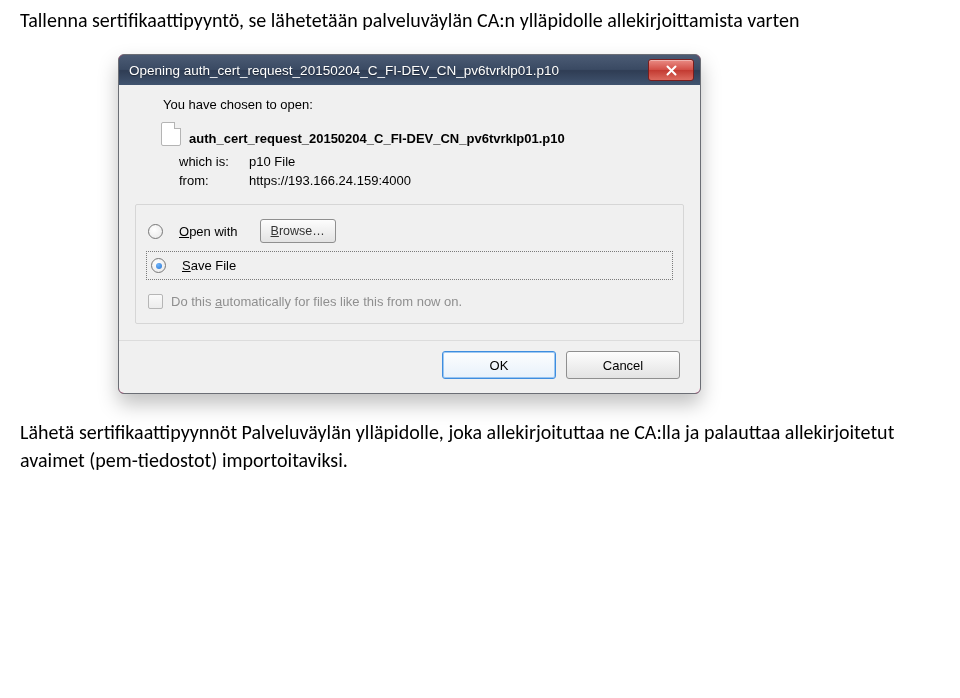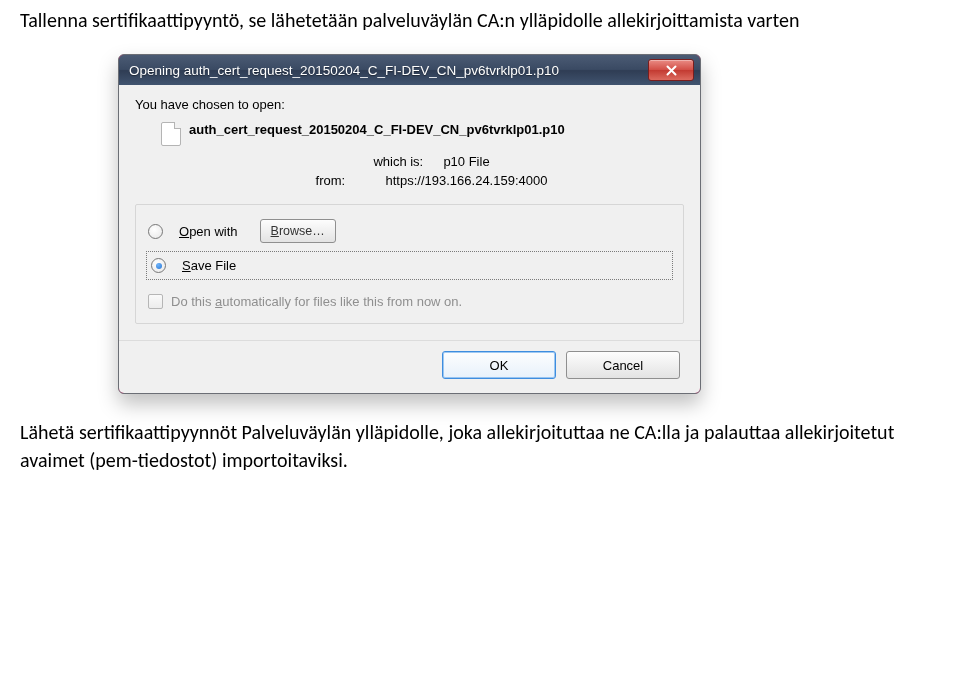--- a/index.html
+++ b/index.html
@@ -60,25 +60,25 @@
     box-shadow: inset 0 1px 0 rgba(255,255,255,.35);
   }
   .close-btn svg { display:block; }
 
   .body-area {
     background: #f0f0f0;
     padding: 12px 16px 6px 16px;
     font-size: 13px;
     color: #000;
   }
-  .prompt-line { margin-bottom: 10px; }
+  .prompt-line { margin-bottom: 10px; margin-left: 28px; }
 
   .file-row {
     display: flex;
-    align-items: flex-start;
+    align-items: flex-end;
     gap: 8px;
     padding-left: 26px;
     margin-bottom: 8px;
   }
   .file-icon-box {
     width: 18px; height: 22px;
     border: 1px solid #b4b4b4;
     border-radius: 2px;
     background: #fff;
     position: relative;
@@ -91,21 +91,20 @@
     border-left:1px solid #b4b4b4;
     border-bottom:1px solid #b4b4b4;
   }
   .file-name { font-weight: 700; font-size: 13px; }
 
   .info-row {
     display:flex;
     padding-left: 44px;
     font-size: 13px;
     margin-bottom: 4px;
-    justify-content: center;
   }
   .info-label { width: 70px; }
   .info-value { }
 
   .fieldset {
     border: 1px solid #d6d6d6;
     border-radius: 2px;
     margin: 16px 0 10px 0;
     padding: 8px 10px 10px 10px;
     position: relative;

